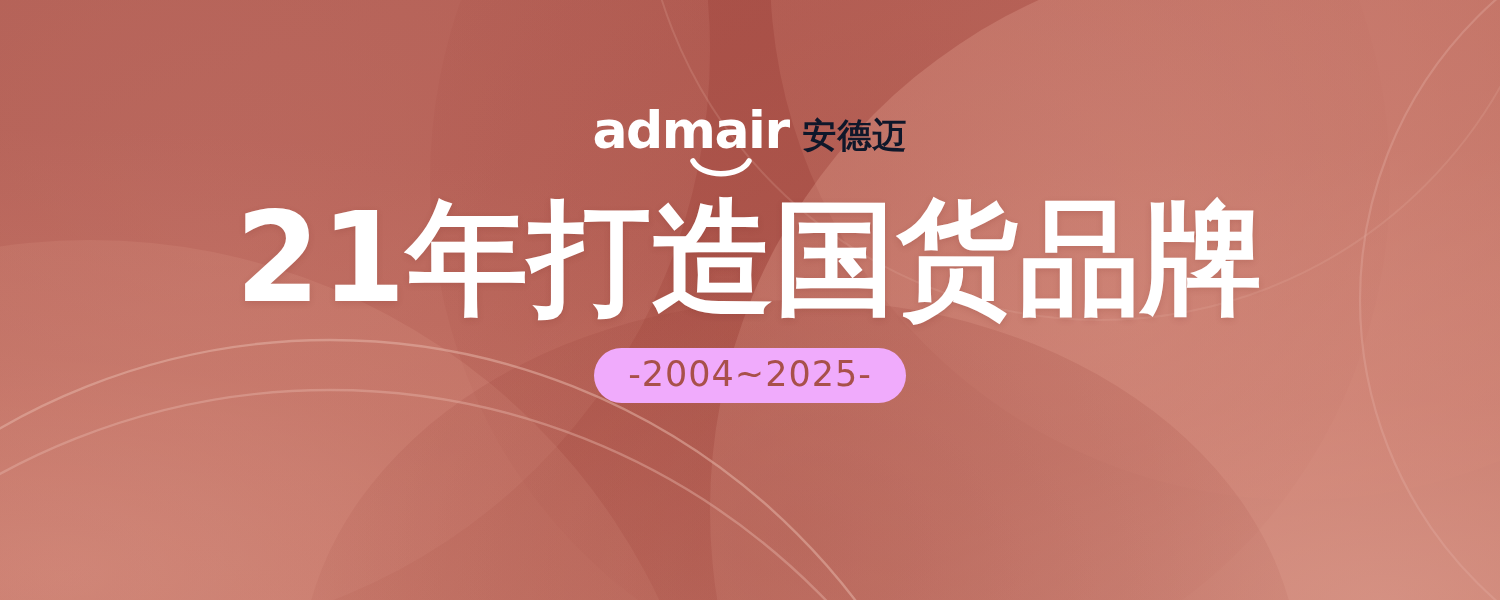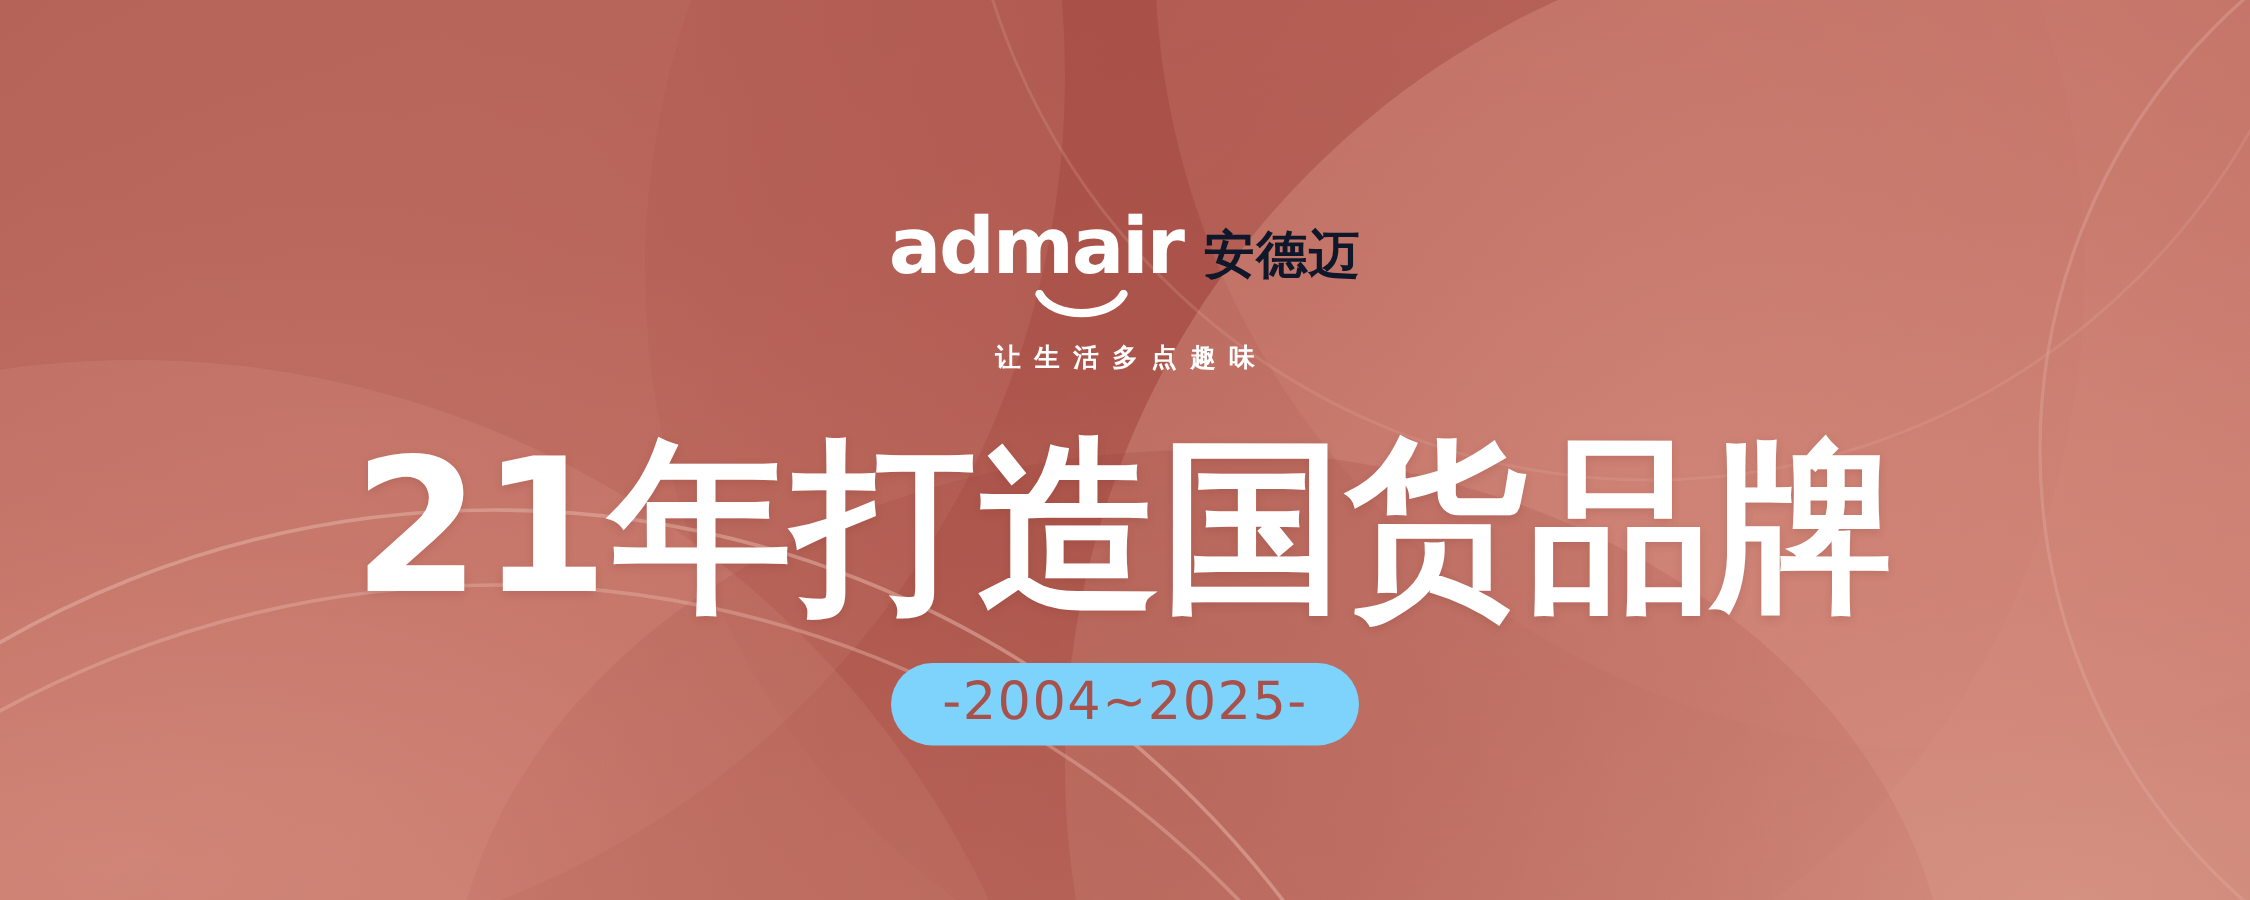--- a/index.html
+++ b/index.html
@@ -122,21 +122,20 @@
   }
 
   .wordmark-text {
     font-family: "DejaVu Sans", sans-serif;
     font-weight: 700;
     font-size: 52px;
     line-height: 1;
     letter-spacing: -1.5px;
     color: #ffffff;
     display: block;
-    margin-top: 35px;
   }
 
   .smile {
     position: absolute;
     left: 98px;
     bottom: -22px;
     width: 62px;
     height: 20px;
   }
 
@@ -168,21 +167,21 @@
     line-height: 1;
     color: #ffffff;
     letter-spacing: 1px;
     white-space: nowrap;
     transform: scaleX(0.98);
     text-shadow: 0 2px 6px rgba(120,45,38,0.18);
   }
 
   .year-badge {
     margin-top: 28px;
-    background: #7dd3fc;
+    background: #f0abfc;
     color: #a8504a;
     border-radius: 999px;
     padding: 9px 34px 11px;
     font-family: "DejaVu Sans", "Liberation Sans", sans-serif;
     font-size: 35px;
     font-weight: 500;
     line-height: 1;
     letter-spacing: 1px;
     white-space: nowrap;
   }
@@ -213,20 +212,19 @@
     <div class="logo-row">
       <span class="wordmark">
         <span class="wordmark-text">admair</span>
         <svg class="smile" viewBox="0 0 62 20">
           <path d="M3 3 C 12 20, 50 20, 59 3" fill="none" stroke="#ffffff" stroke-width="5.5" stroke-linecap="round"></path>
         </svg>
       </span>
       <span class="cn-logo">安德迈</span>
     </div>
 
-    <div class="tagline">让生活多点趣味</div>
 
     <div class="headline">21年打造国货品牌</div>
 
     <div class="year-badge">-2004~2025-</div>
 
   </div>
 </div>
 
 </body></html>

